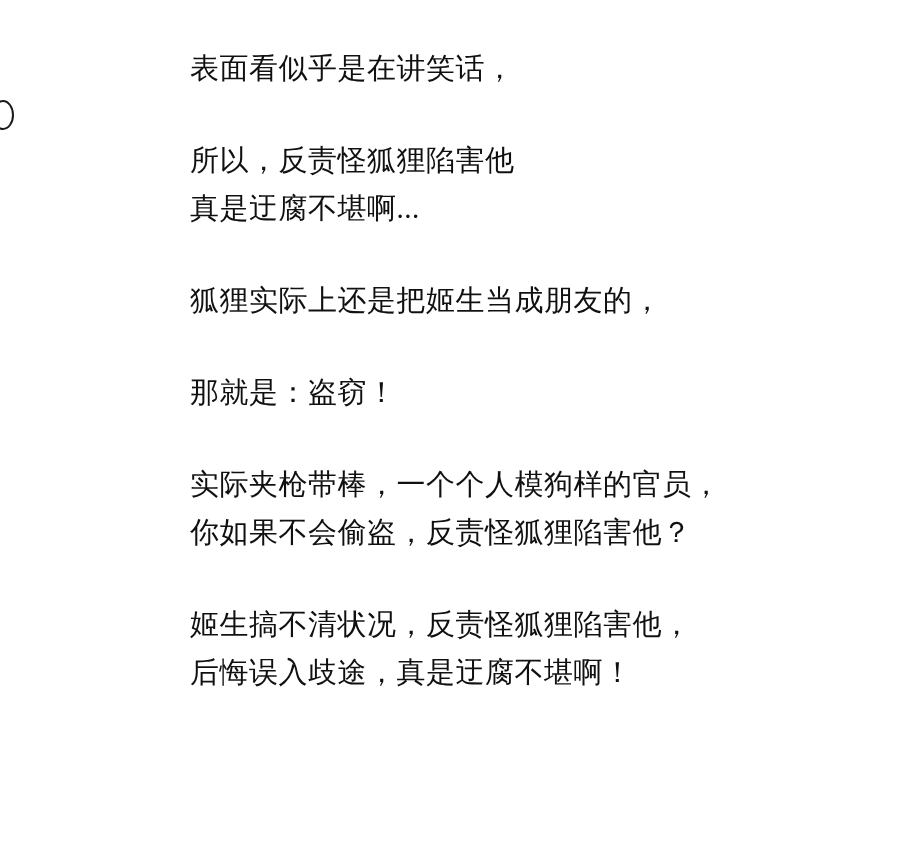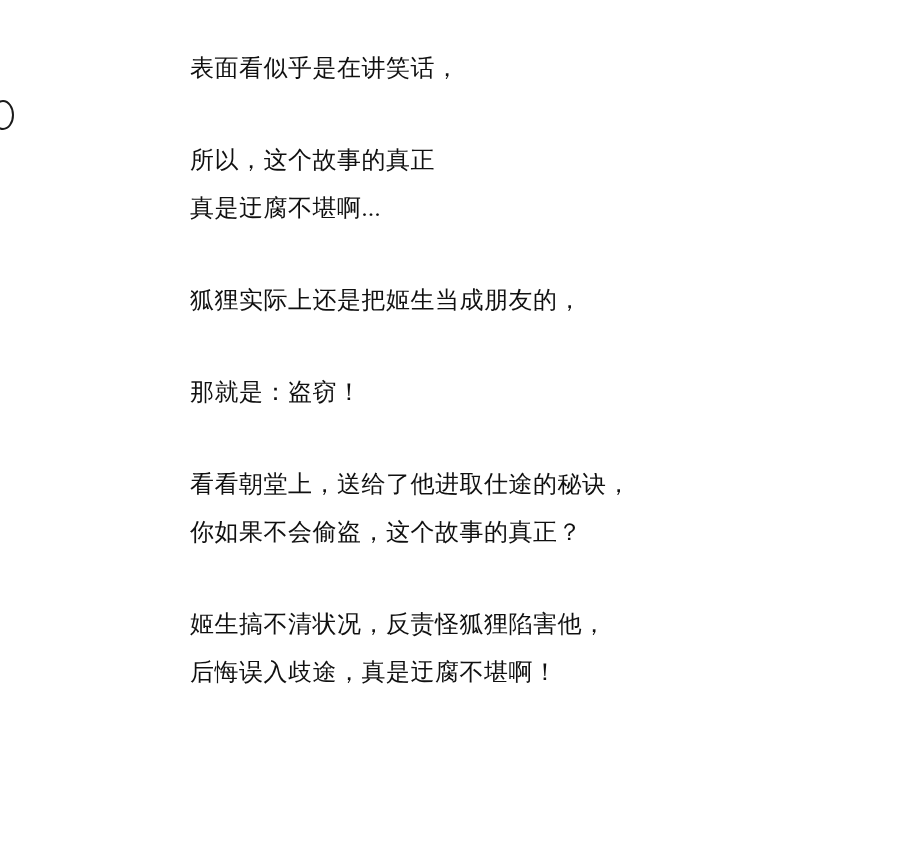--- a/index.html
+++ b/index.html
@@ -36,56 +36,56 @@
     top: 44px;
     width: 690px;
   }
   .para {
     margin: 0 0 44px 0;
   }
   .para:last-child {
     margin-bottom: 2px;
   }
   .line {
-    font-size: 24px;
+    font-size: 29px;
     line-height: 48px;
     color: #101010;
     letter-spacing: 0.5px;
     white-space: pre;
   }
 </style>
 </head>
 <body>
 
 <div class="page">
 
   <div class="edge-fragment"></div>
 
   <div class="text-body">
 
     <div class="para">
       <div class="line">表面看似乎是在讲笑话，</div>
     </div>
 
     <div class="para">
-      <div class="line">所以，这个故事的真正</div>
+      <div class="line">所以，反责怪狐狸陷害他</div>
       <div class="line">真是迂腐不堪啊...</div>
     </div>
 
     <div class="para">
       <div class="line">狐狸实际上还是把姬生当成朋友的，</div>
     </div>
 
     <div class="para">
       <div class="line">那就是：盗窃！</div>
     </div>
 
     <div class="para">
-      <div class="line">看看朝堂上，送给了他进取仕途的秘诀，</div>
-      <div class="line">你如果不会偷盗，这个故事的真正？</div>
+      <div class="line">实际夹枪带棒，一个个人模狗样的官员，</div>
+      <div class="line">你如果不会偷盗，反责怪狐狸陷害他？</div>
     </div>
 
     <div class="para">
       <div class="line">姬生搞不清状况，反责怪狐狸陷害他，</div>
       <div class="line">后悔误入歧途，真是迂腐不堪啊！</div>
     </div>
 
   </div>
 </div>
 

